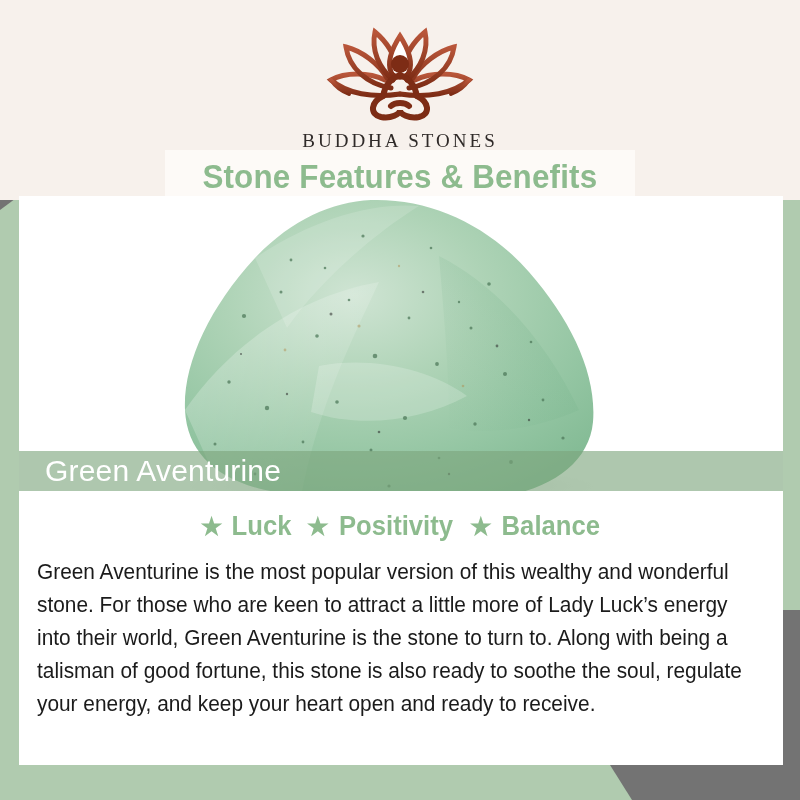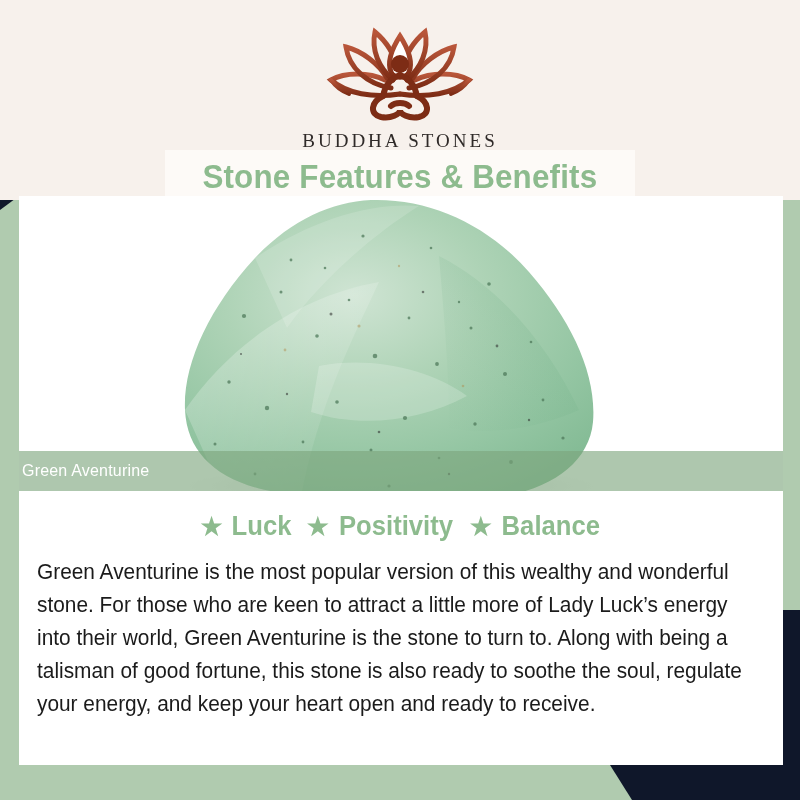--- a/index.html
+++ b/index.html
@@ -6,21 +6,21 @@
   html, body {
     margin: 0;
     padding: 0;
     background: #ffffff;
   }
   #page {
     position: relative;
     width: 800px;
     height: 800px;
     overflow: hidden;
-    background: #0f172a;
+    background: #737373;
     font-family: "Liberation Sans", sans-serif;
     -webkit-font-smoothing: antialiased;
   }
 
   
   .frame-top {
     position: absolute;
     top: 0; left: 0;
     width: 800px; height: 17px;
     background: #b0cbaf;
@@ -116,23 +116,23 @@
     position: absolute;
     left: 19px;
     top: 451px;
     width: 764px;
     height: 40px;
     background: rgba(125,165,125,0.62);
     display: flex;
     align-items: center;
   }
   .stone-name-bar .stone-name {
-    margin-left: 3px;
+    margin-left: 26px;
     color: #ffffff;
-    font-size: 16px;
+    font-size: 30px;
     font-weight: 500;
     letter-spacing: 0.2px;
   }
 
   
   .body-panel {
     position: absolute;
     left: 19px;
     top: 491px;
     width: 764px;

